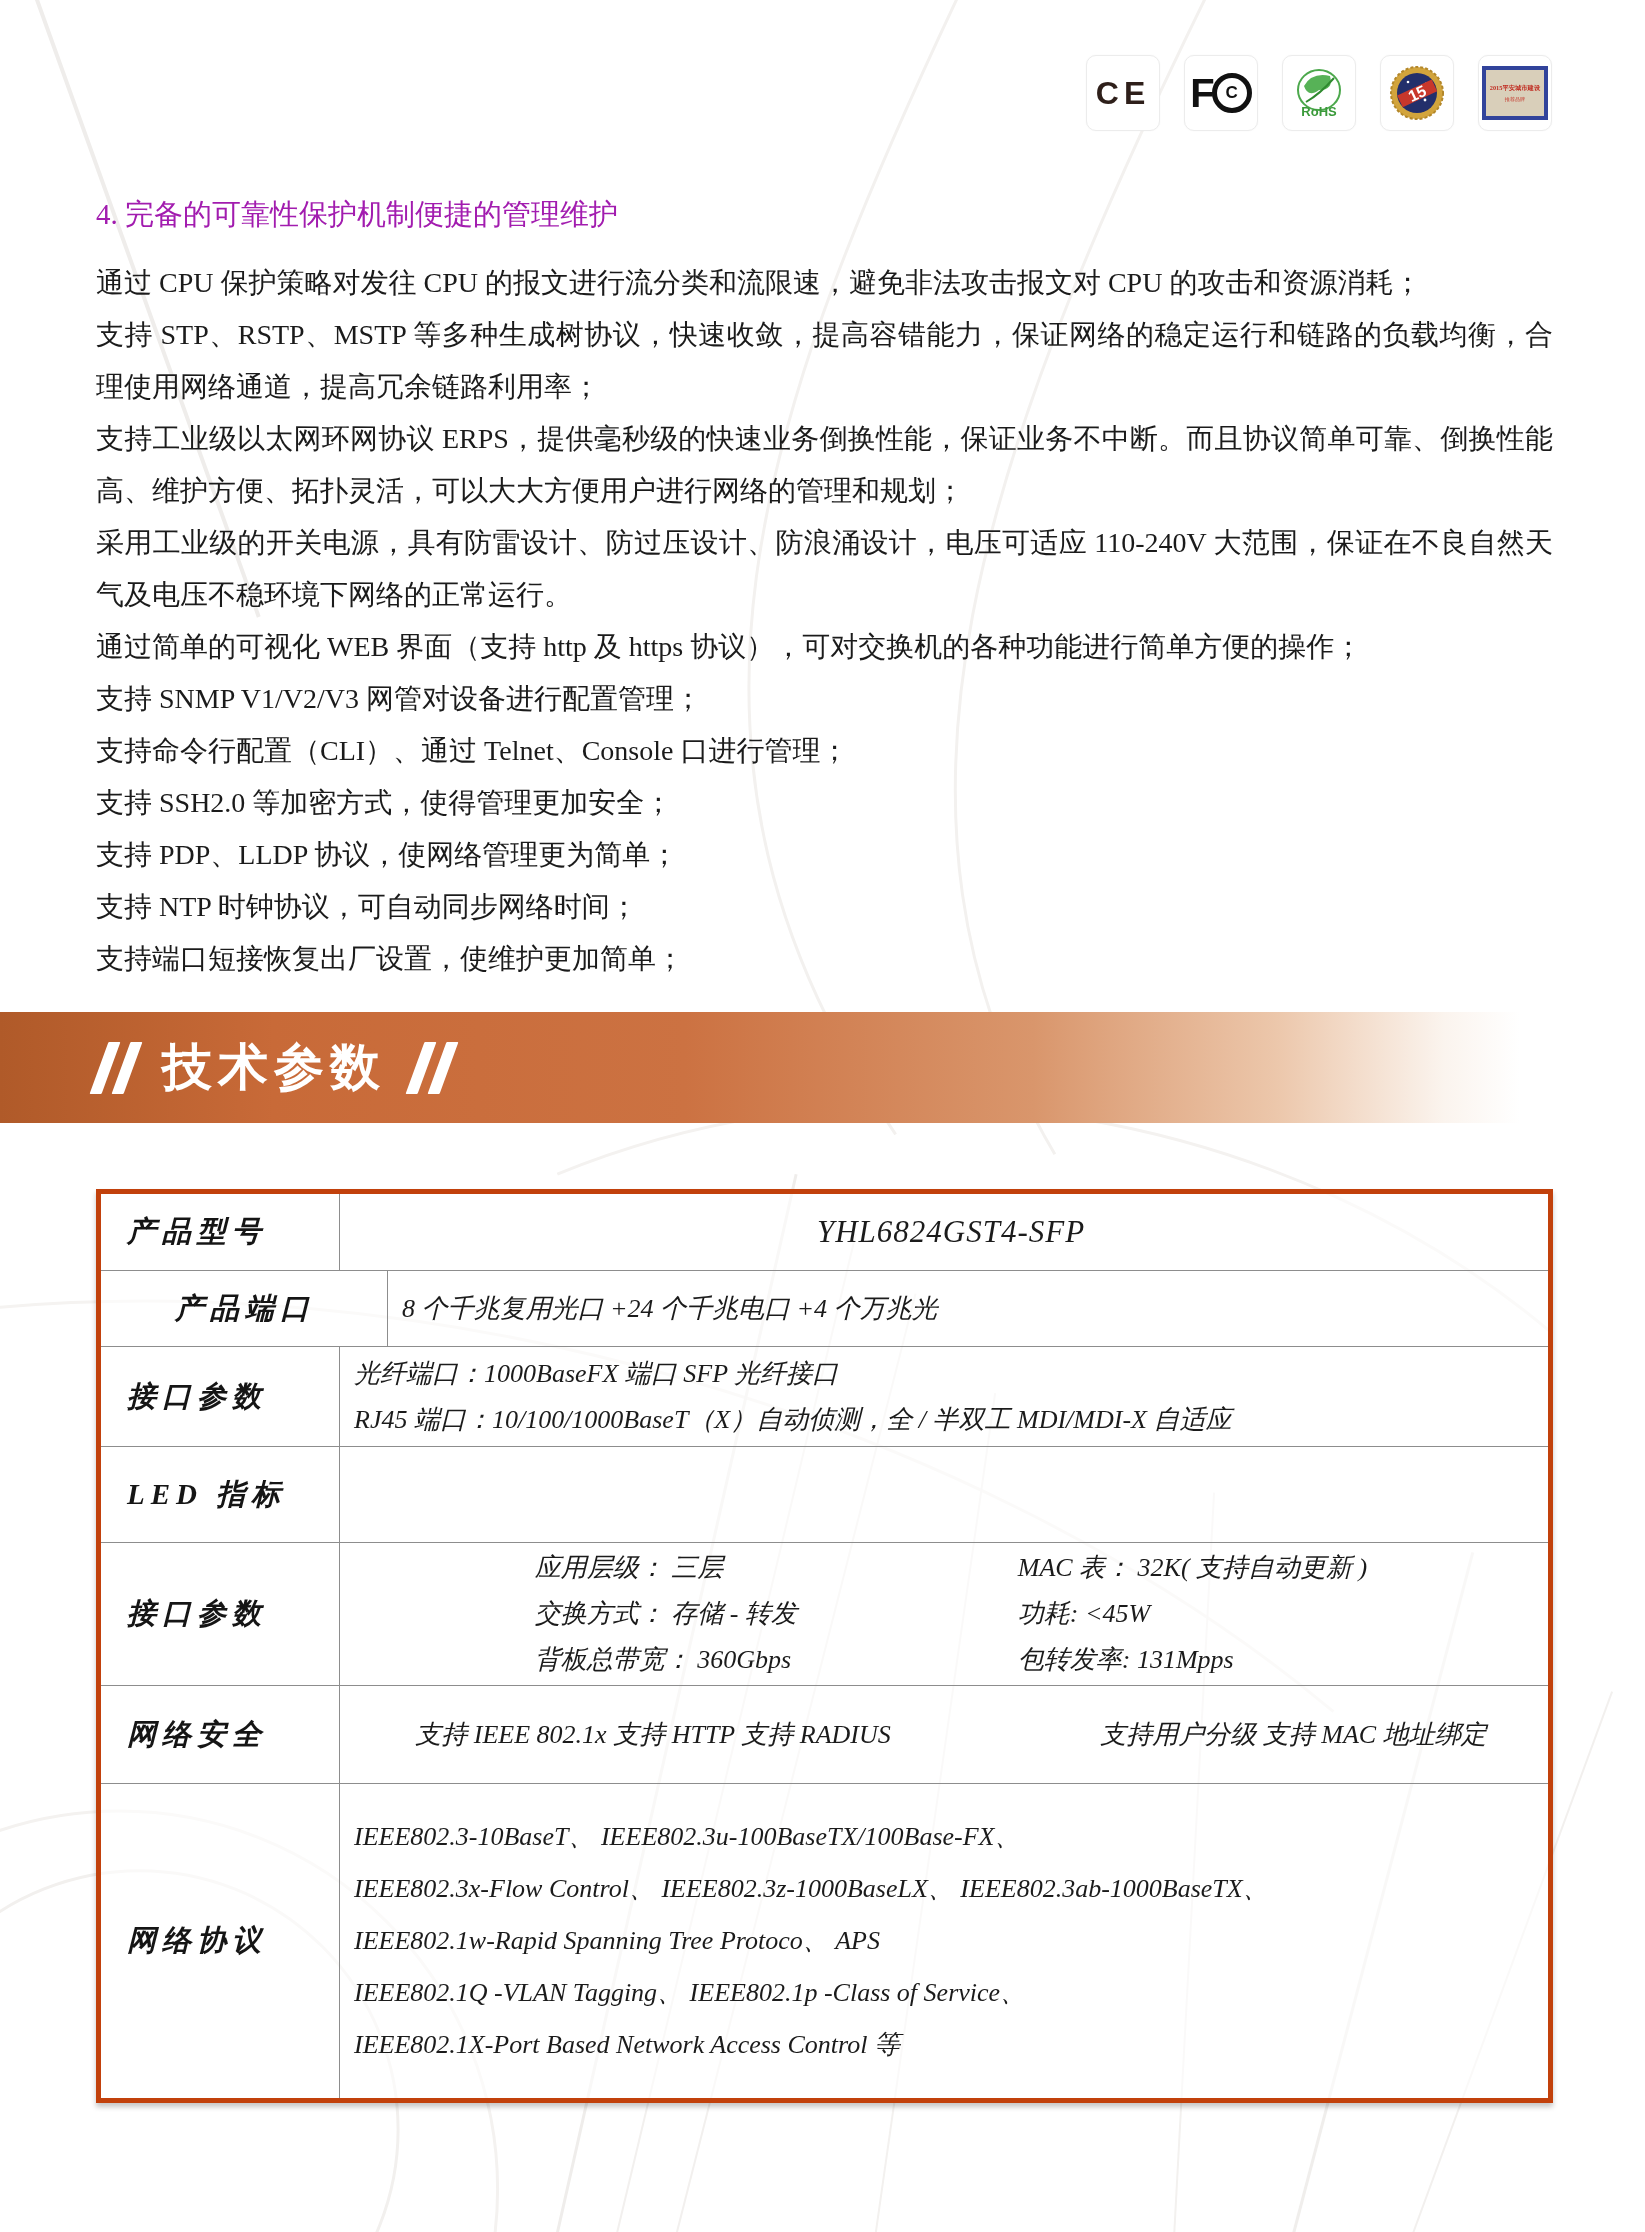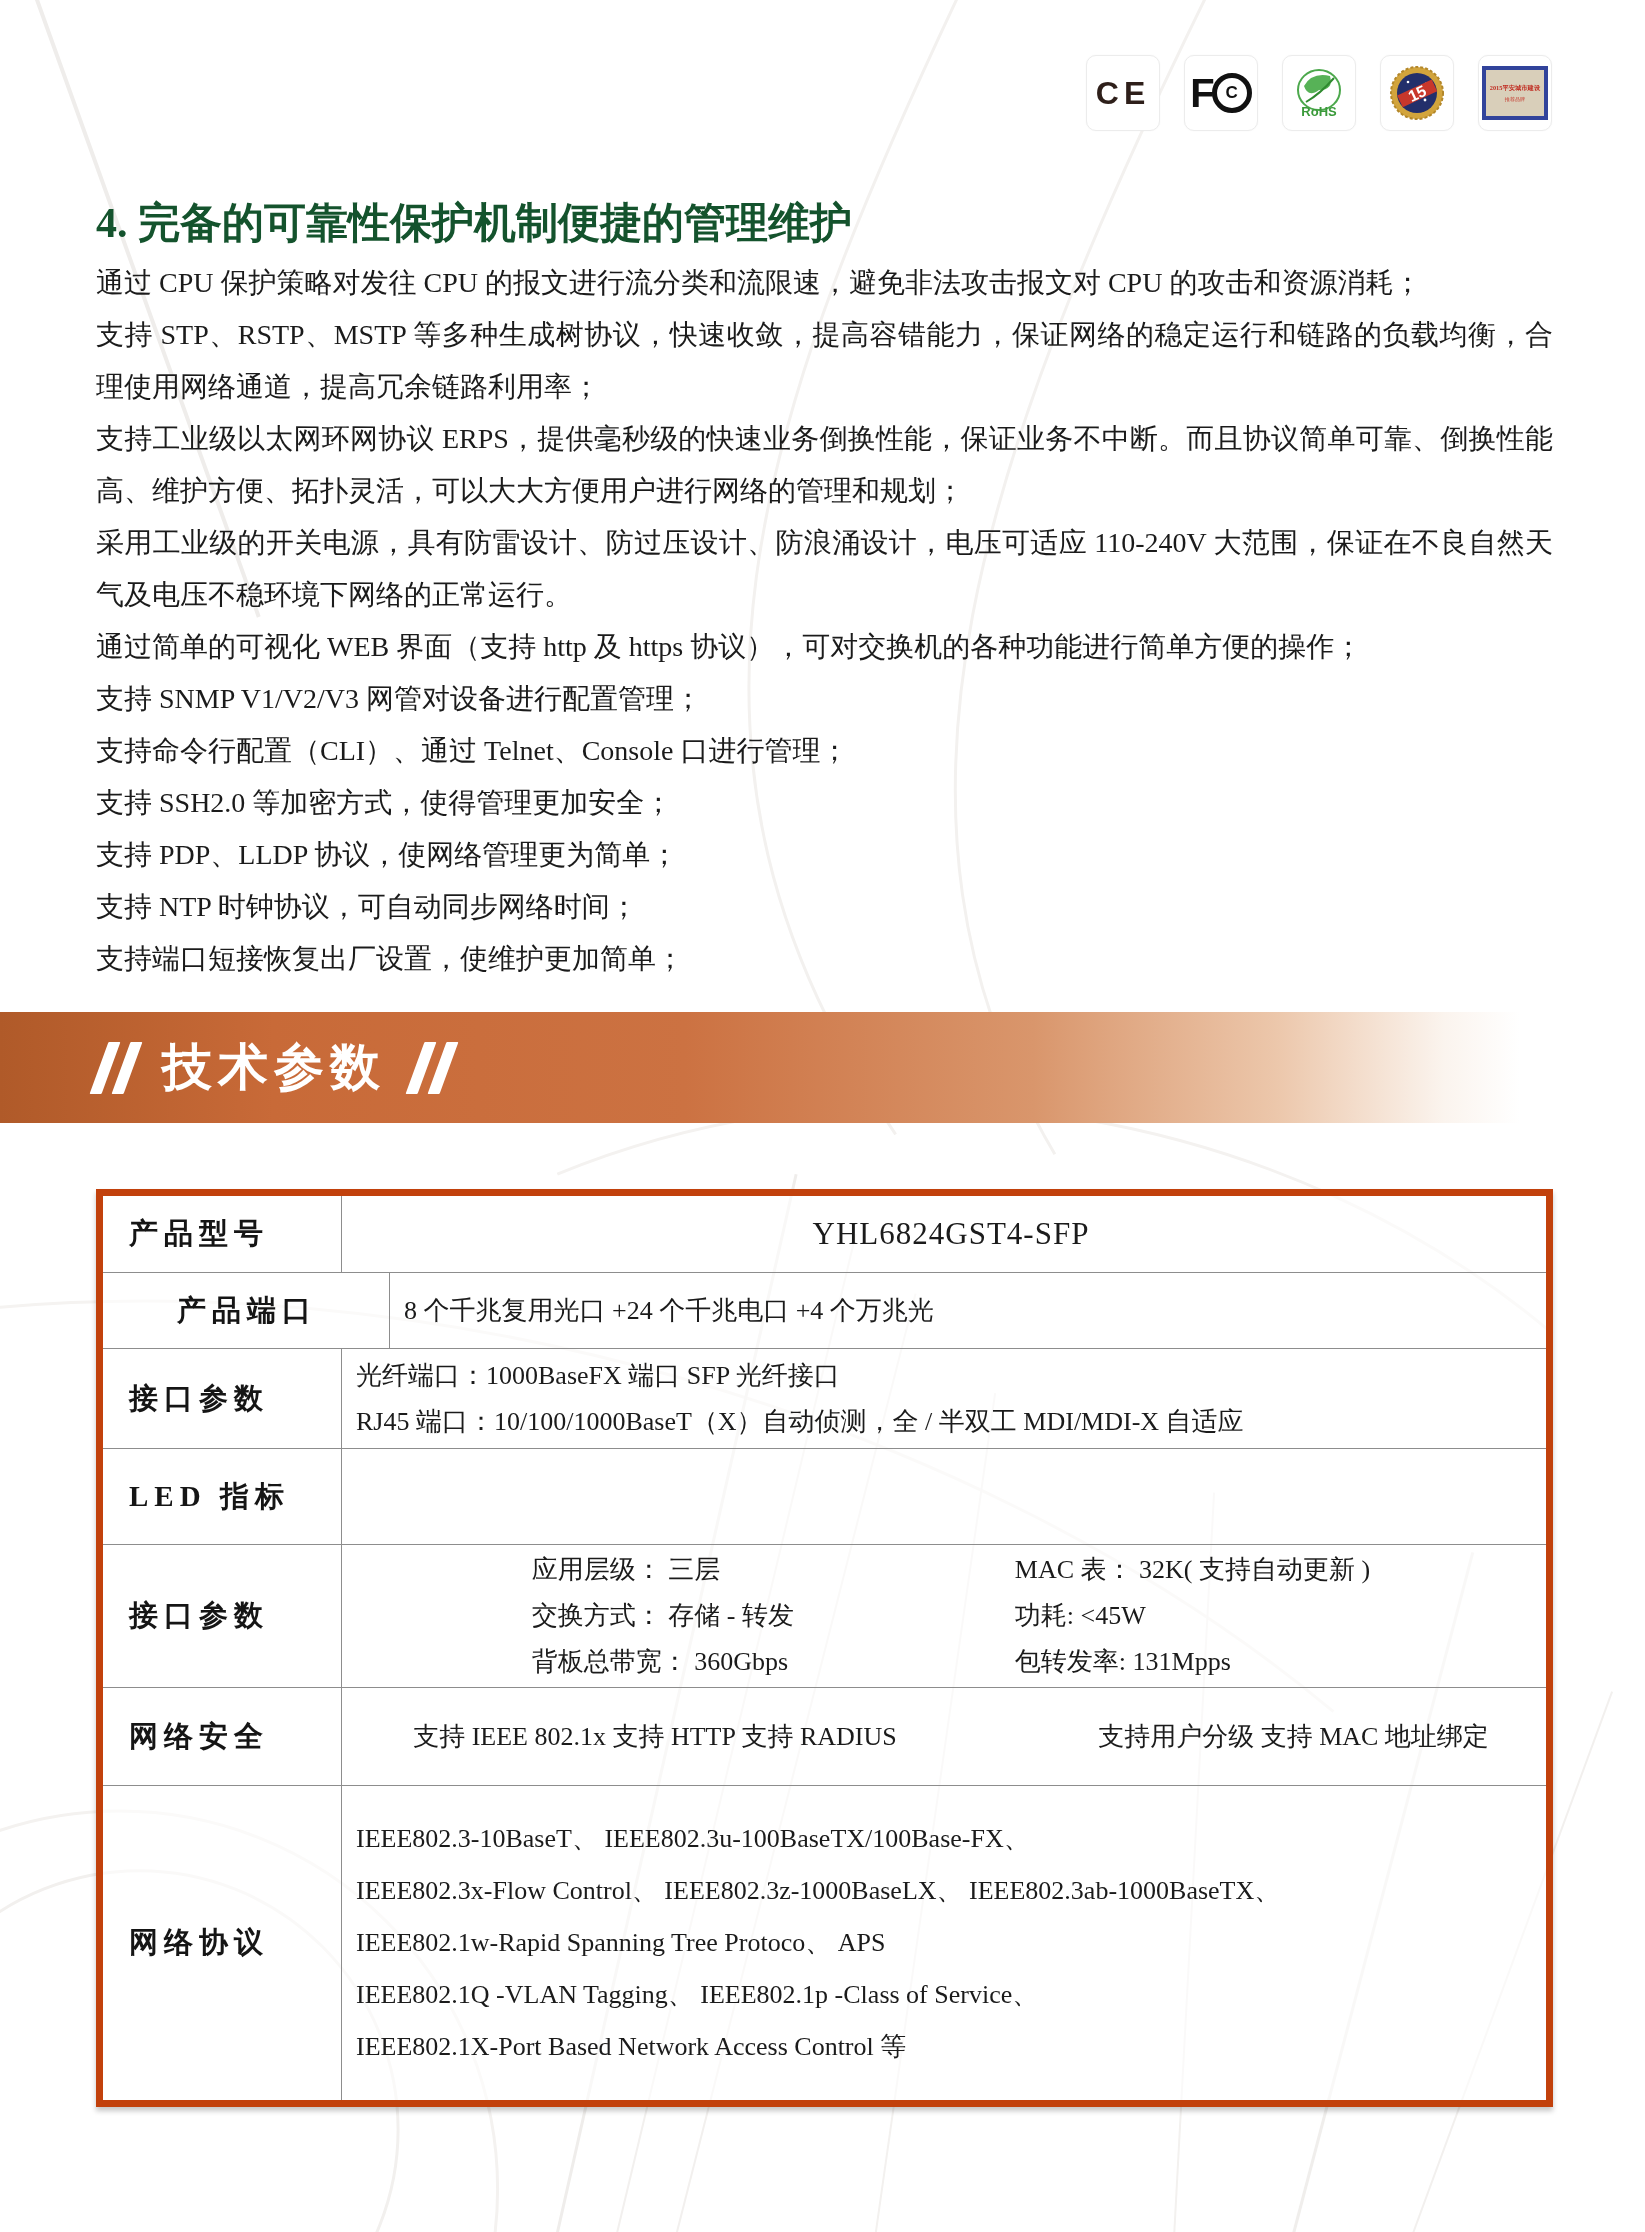--- a/index.html
+++ b/index.html
@@ -28,21 +28,21 @@
   .plaque{
     width:58px;height:46px;border:4px solid #31439b;background:#d9cfba;
     display:flex;flex-direction:column;align-items:center;justify-content:center;gap:2px;
   }
   .plaque .l1{font-size:7px;color:#c02b20;font-weight:bold;white-space:nowrap;transform:scale(0.9);}
   .plaque .l2{font-size:6px;color:#c5372b;white-space:nowrap;transform:scale(0.85);}
 
   
   .sec-heading{
     position:absolute;left:96px;top:195px;width:1457px;
-    font-size:42px;font-weight:bold;color:#14532d;
+    font-size:29px;font-weight:normal;color:#a21caf;
   }
   .paragraphs{
     position:absolute;left:96px;top:257px;width:1457px;
     font-size:28px;line-height:52px;text-align:justify;color:#1b1b1b;
   }
   .para{margin:0;}
 
   
   .banner{
     position:absolute;left:0;top:1012px;width:1520px;height:111px;
@@ -53,23 +53,24 @@
   .dslash-pair{display:flex;}
   .dslash{display:inline-block;width:12px;height:52px;background:#ffffff;transform:skewX(-20deg);margin:0 5px;border-radius:1px;}
   .banner-title{
     font-family:"Liberation Sans","DejaVu Sans",sans-serif;
     font-size:50px;font-weight:bold;color:#ffffff;letter-spacing:6px;margin:0 24px;white-space:nowrap;
   }
 
   
   .spec-table{
     position:absolute;left:96px;top:1189px;width:1457px;
-    border:7px solid #c2410c;box-sizing:border-box;
+    border:5px solid #c2410c;box-sizing:border-box;
     box-shadow:0 4px 5px rgba(0,0,0,0.22);
     background:rgba(255,255,255,0.6);
+    font-style:italic;
   }
   .t-row{display:flex;border-bottom:1px solid #8d8d8d;box-sizing:border-box;}
   .t-row:last-child{border-bottom:none;}
   .t-label{
     width:239px;min-width:239px;border-right:1px solid #8d8d8d;box-sizing:border-box;
     display:flex;align-items:center;padding-left:26px;
     font-size:29px;font-weight:bold;letter-spacing:6px;color:#151515;
   }
   .t-content{
     flex:1;display:flex;flex-direction:column;justify-content:center;

